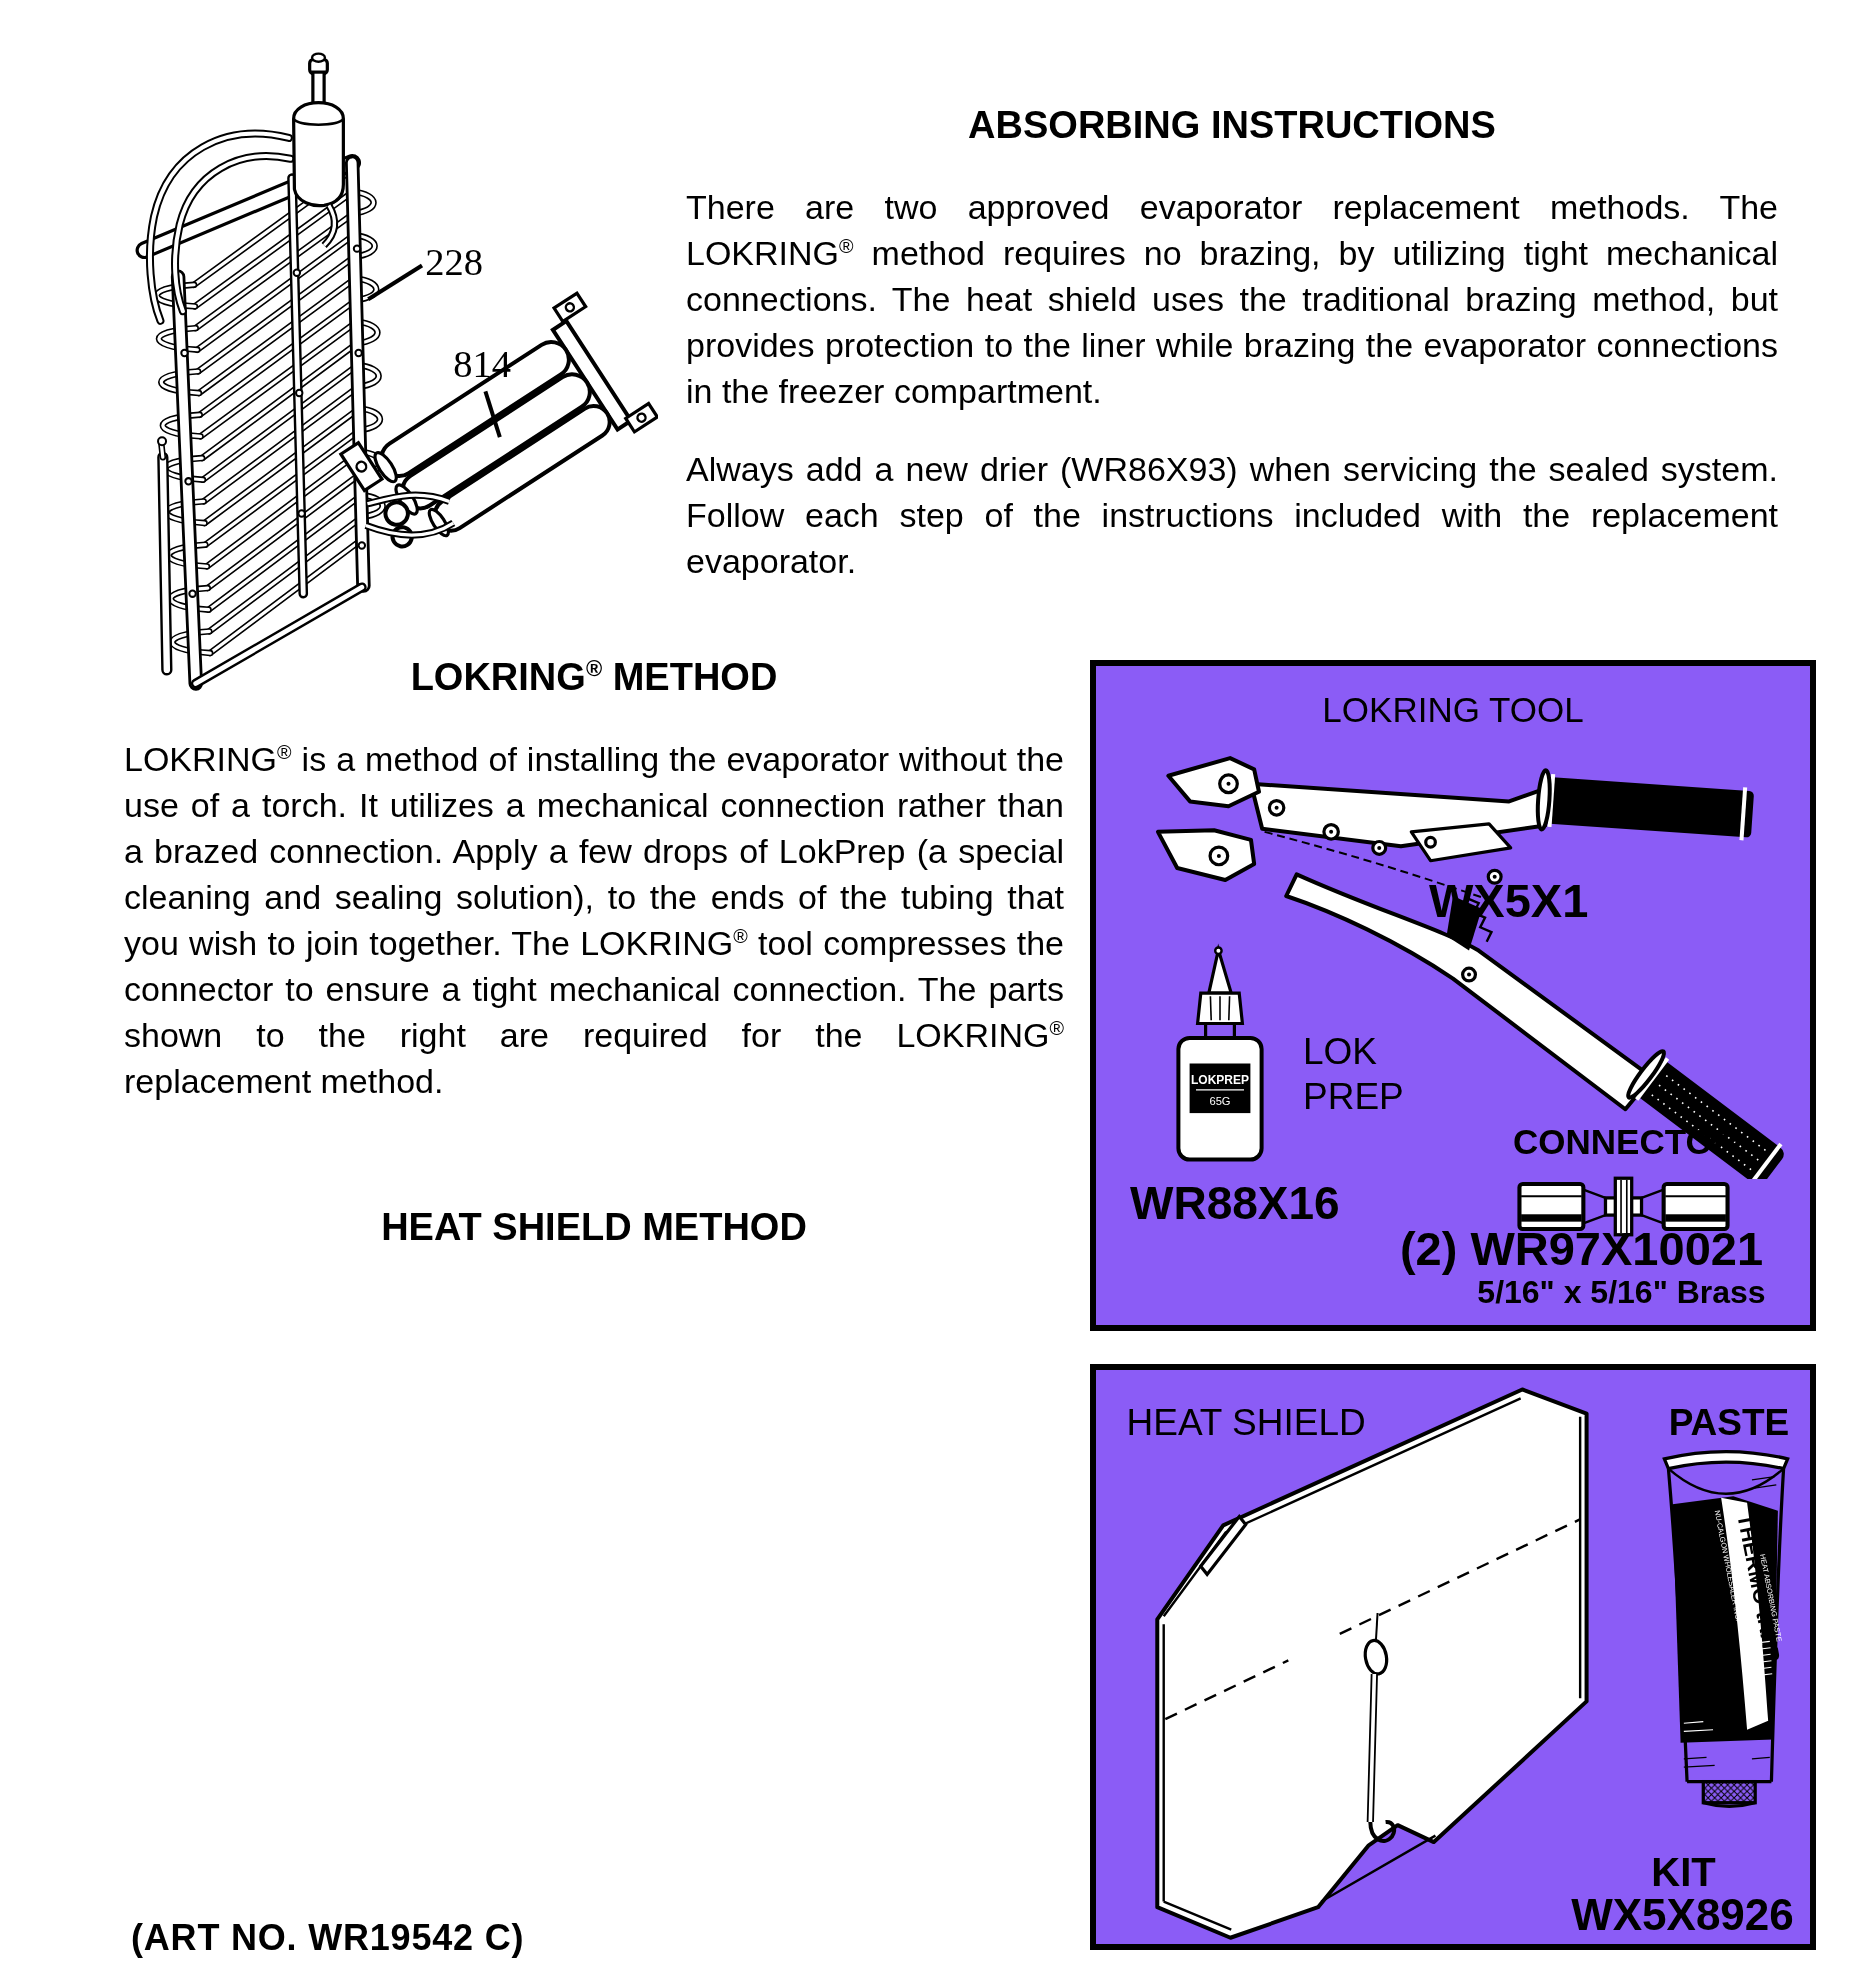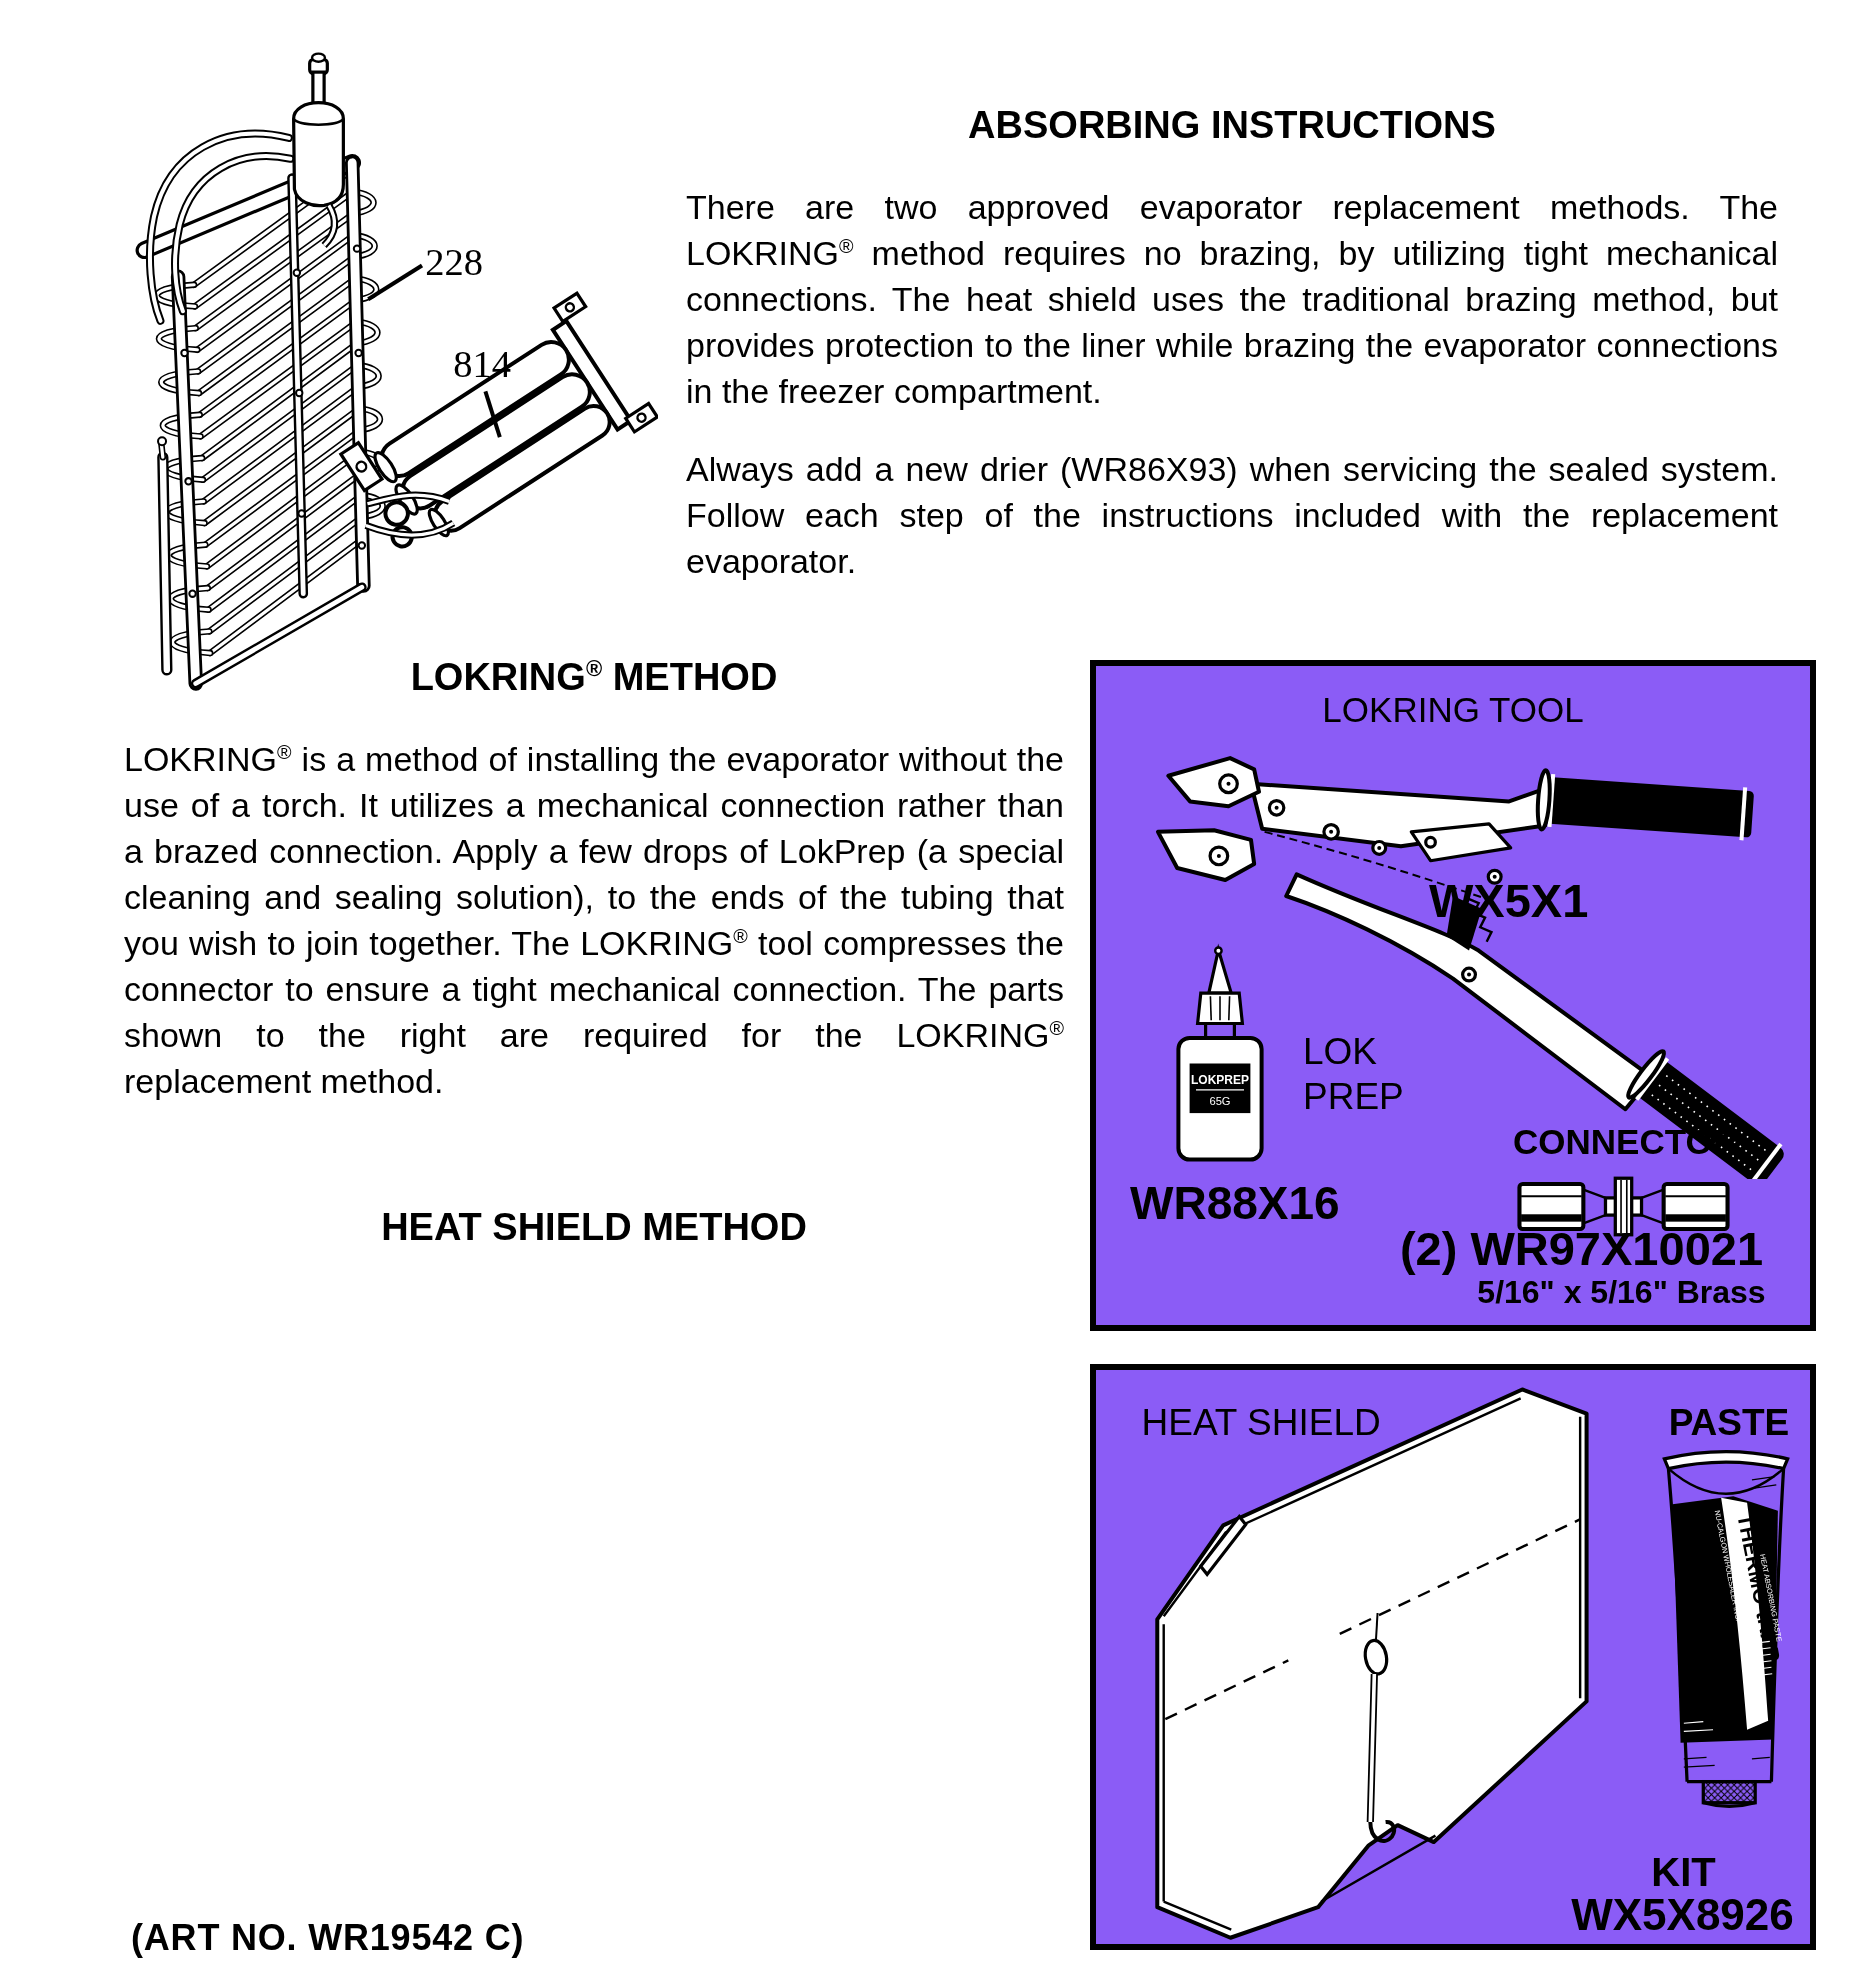--- a/index.html
+++ b/index.html
@@ -225,21 +225,21 @@
     <rect x="181" y="52" width="74" height="9" fill="#000"></rect>
     <line x1="5" y1="30" x2="79" y2="30" stroke="#000" stroke-width="2.5"></line>
     <line x1="181" y1="30" x2="255" y2="30" stroke="#000" stroke-width="2.5"></line>
   </svg>
 
   <div class="abs part-num ctr" style="left:257px;top:555px;width:457px;font-size:47px;">(2) WR97X10021</div>
   <div class="abs ctr" style="left:337px;top:608px;width:377px;font-size:32px;">5/16" x 5/16" Brass</div>
 </div>
 
 <div class="part-box" id="shield-box">
-  <div class="box-caption" style="left:30.5px;top:32px;font-size:37px;margin-left:15px;">HEAT SHIELD</div>
+  <div class="box-caption" style="left:30.5px;top:32px;font-size:37px;">HEAT SHIELD</div>
   <div class="box-caption ctr" style="left:553px;top:32px;width:160px;font-size:37px;">PASTE</div>
 
   <svg class="abs" style="left:22.5px;top:4.8px;" width="493" height="574" viewBox="0 0 610 714">
     <polygon points="46,304 128,187 500,18 580,48 580,406 390,581 345,560 309,585 246,662 137,700 46,662" fill="#fff" stroke="#000" stroke-width="5" stroke-linejoin="round"></polygon>
     <g stroke="#000" stroke-width="3" fill="none">
       <path d="M 54 300 L 131 196 L 498 29"></path>
       <path d="M 572 52 L 572 402"></path>
       <path d="M 54 310 L 54 655"></path>
       <path d="M 54 655 L 138 690 M 250 655 L 392 573"></path>
     </g>

